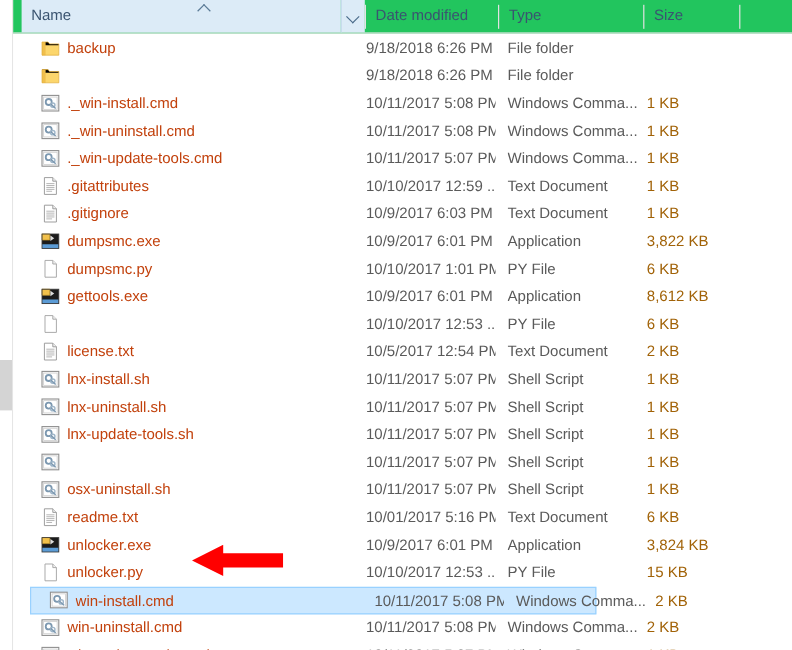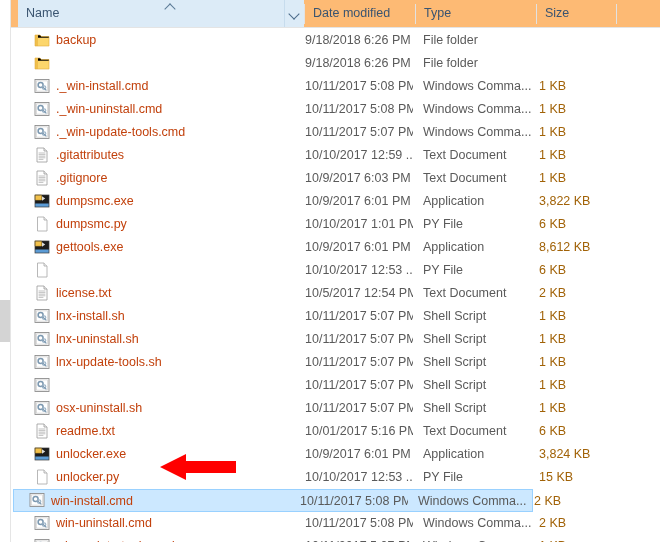--- a/index.html
+++ b/index.html
@@ -42,21 +42,21 @@
     width: 649px; height: 542px;
     background: #ffffff;
   }
 
   
   #column-header {
     position: relative;
     height: 28px;
     box-sizing: border-box;
     border-bottom: 1px solid #e4e4e4;
-    background: #fdba74;
+    background: #22c55e;
   }
   .col-head {
     position: absolute;
     top: 0;
     height: 27px;
     line-height: 27px;
     font-size: 12.5px;
     color: #3a5470;
     box-sizing: border-box;
     white-space: nowrap;
@@ -125,22 +125,22 @@
     width: 649px;
   }
   .file-row {
     position: relative;
     height: 23px;
     box-sizing: border-box;
   }
   .file-row.selected {
     background: #cce8ff;
     border: 1px solid #99d1ff;
-    width: 520px;
-    margin-left: 2px;
+    width: 472px;
+    margin-left: 14px;
   }
   .row-icon {
     position: absolute;
     left: 23px;
     top: 3px;
     width: 16px;
     height: 16px;
   }
   .file-row.selected .row-icon { left: 15px; top: 2px; }
 

